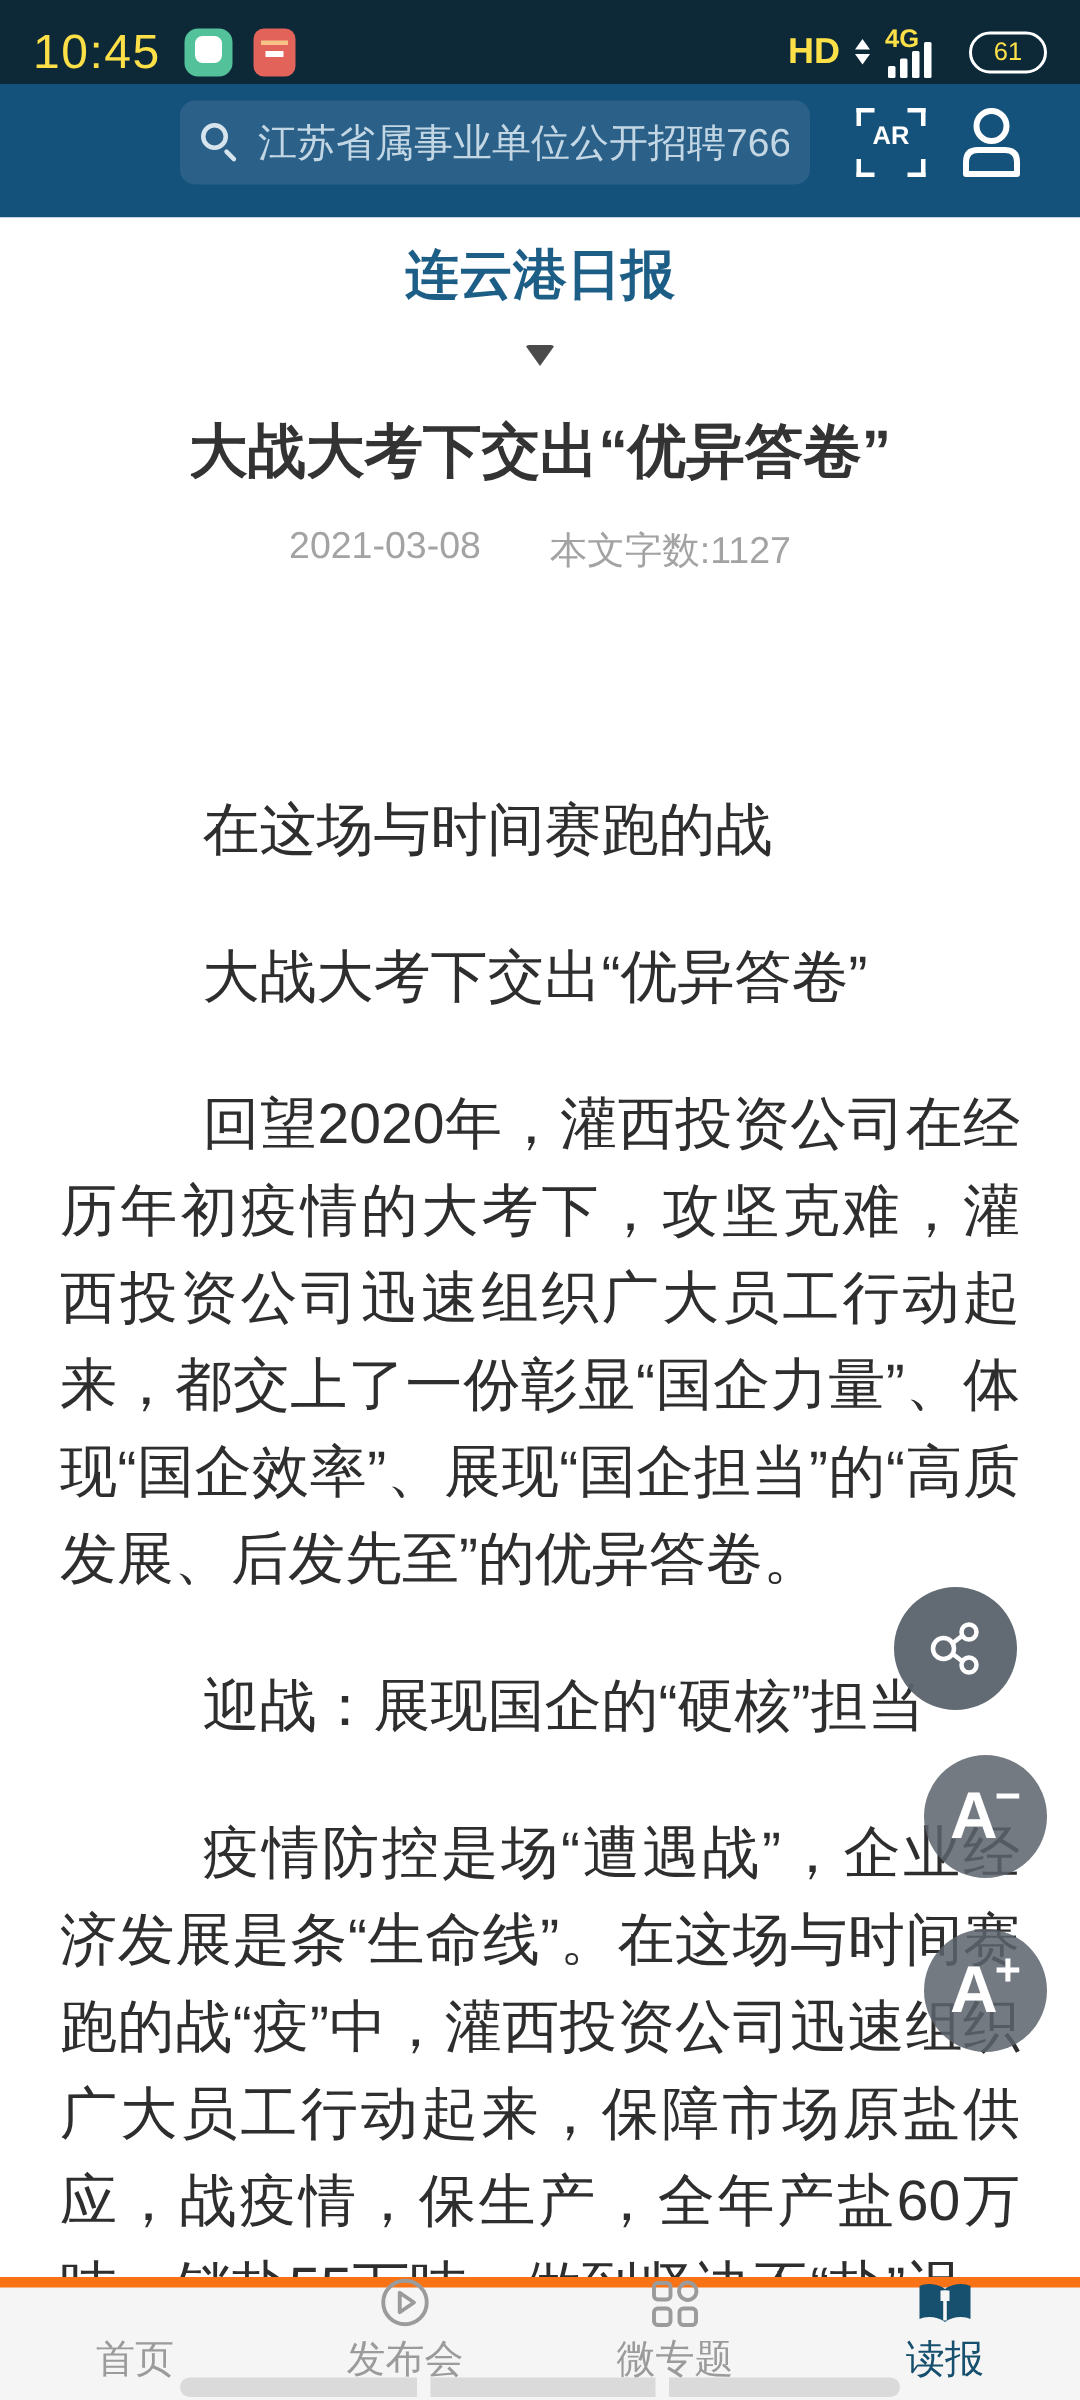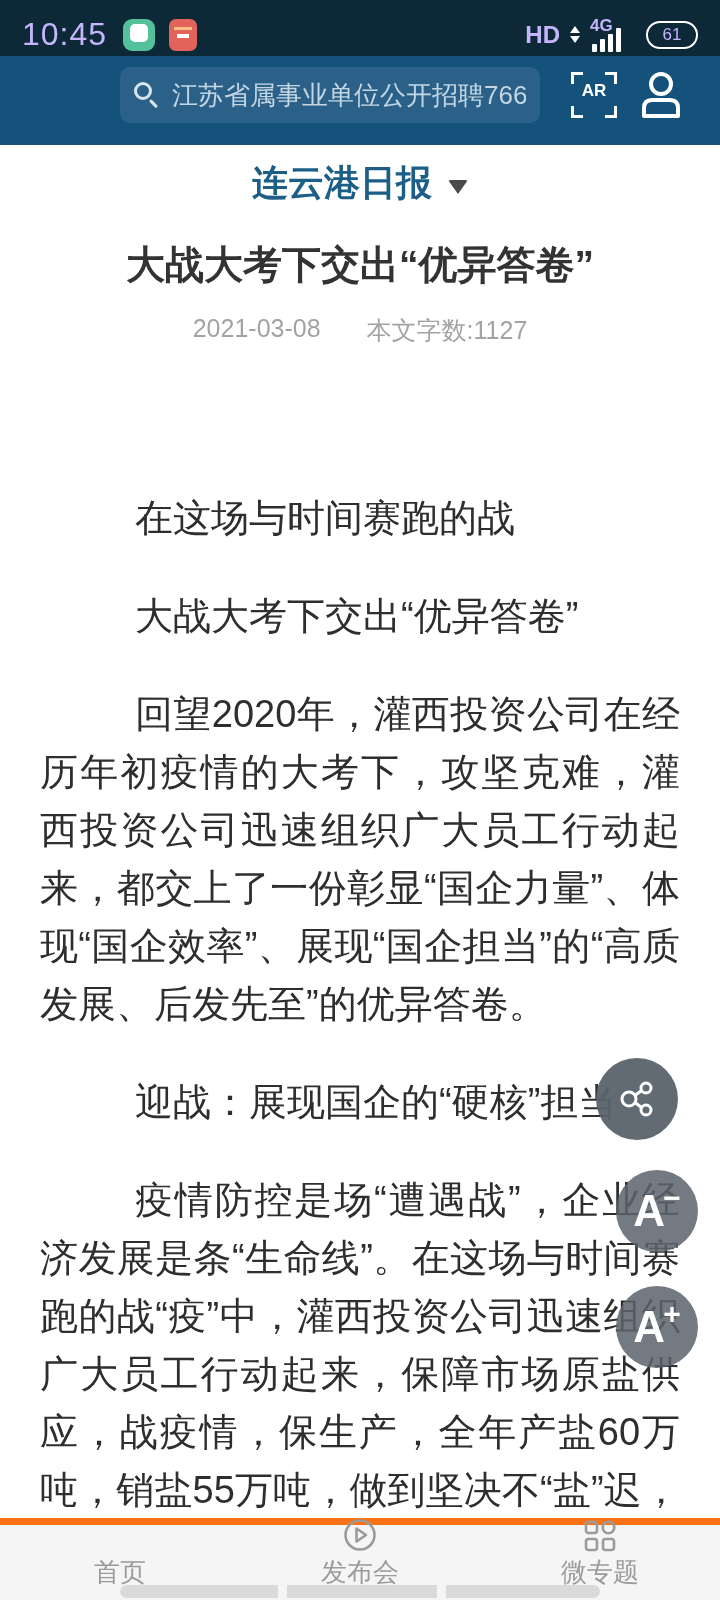--- a/index.html
+++ b/index.html
@@ -1,21 +1,21 @@
 <!DOCTYPE html>
 <html><head>
 <meta charset="utf-8">
 <style>
   * { margin:0; padding:0; box-sizing:border-box; }
   html,body { width:720px; height:1600px; overflow:hidden; background:#fff;
     font-family:"Liberation Sans","DejaVu Sans",sans-serif; }
 
   
   .statusbar { position:absolute; left:0; top:0; width:720px; height:69px;
-    background:#0d2938; color:#c4b5fd; display:flex; align-items:center; padding:0 22px; }
+    background:#0d2938; color:#fde047; display:flex; align-items:center; padding:0 22px; }
   .sb-time { font-size:32px; letter-spacing:1px; }
   .sb-app { width:32px; height:32px; border-radius:9px; background:#53c29b; margin-left:16px; position:relative; }
   .sb-app .inner { position:absolute; left:7px; top:5px; width:18px; height:18px; background:#fff; border-radius:5px; }
   .sb-cal { width:28px; height:32px; border-radius:7px; background:#e2635a; margin-left:14px; position:relative; }
   .sb-cal .l1 { position:absolute; left:5px; top:8px; width:18px; height:3px; background:#f6c287; }
   .sb-cal .l2 { position:absolute; left:8px; top:15px; width:12px; height:4px; background:#ffffff; }
   .sb-right { margin-left:auto; display:flex; align-items:center; gap:10px; }
   .sb-hd { font-size:24px; font-weight:bold; }
   .sb-updown { display:flex; flex-direction:column; gap:3px; align-items:center; }
   .sb-updown .up { width:0; height:0; border-left:5px solid transparent; border-right:5px solid transparent; border-bottom:7px solid #fff; }
@@ -45,21 +45,21 @@
   .ar-corner { position:absolute; width:12px; height:12px; border:3px solid #fff; }
   .ar-tl { left:0; top:0; border-right:none; border-bottom:none; }
   .ar-tr { right:0; top:0; border-left:none; border-bottom:none; }
   .ar-bl { left:0; bottom:0; border-right:none; border-top:none; }
   .ar-br { right:0; bottom:0; border-left:none; border-top:none; }
   .ar-text { position:absolute; left:0; top:9px; width:100%; text-align:center; font-size:17px; font-weight:bold; }
   .user-btn { position:absolute; left:638px; top:14px; width:46px; height:50px; }
 
   
   .page { position:absolute; left:0; top:145px; width:720px; height:1373px; background:#fff; overflow:hidden; }
-  .masthead { margin-top:14px; display:flex; align-items:center; justify-content:center; gap:16px; }
+  .masthead { margin-top:14px; display:flex; align-items:center; justify-content:center; gap:16px;flex-direction:column; }
   .masthead-title { font-family:"Liberation Serif","DejaVu Serif",serif; font-weight:bold;
     font-size:36px; color:#1d5e87; }
   .masthead-caret { width:0; height:0; border-left:10px solid transparent; border-right:10px solid transparent;
     border-top:14px solid #4a4a4a; border-radius:3px; margin-top:6px; }
   .article-title { margin-top:30px; text-align:center; font-size:39px; font-weight:bold; color:#333; }
   .meta { margin-top:22px; display:flex; justify-content:center; gap:46px;
     font-size:25px; color:#a3a3a3; }
   .article { margin-top:142px; padding:0 40px; font-size:38px; line-height:58px;
     color:#2e2e2e; text-align:justify; }
   .article p { text-indent:2.5em; margin-bottom:40px; word-break:break-all; }
@@ -197,16 +197,26 @@
     <span class="nav-icon">
       <svg width="34" height="34" viewBox="0 0 34 34">
         <rect x="3" y="3" width="11" height="11" rx="2.5" fill="none" stroke="#9b9b9b" stroke-width="2.6"></rect>
         <circle cx="25.5" cy="8.5" r="5.8" fill="none" stroke="#9b9b9b" stroke-width="2.6"></circle>
         <rect x="3" y="20" width="11" height="11" rx="2.5" fill="none" stroke="#9b9b9b" stroke-width="2.6"></rect>
         <rect x="20" y="20" width="11" height="11" rx="2.5" fill="none" stroke="#9b9b9b" stroke-width="2.6"></rect>
       </svg>
     </span>
     <span class="nav-label">微专题</span>
   </div>
+  <div class="nav-item active">
+    <span class="nav-icon">
+      <svg width="40" height="34" viewBox="0 0 40 34">
+        <path d="M20 7 C15 3 7 3 3 5 V27 C7 25 15 25 20 29 C25 25 33 25 37 27 V5 C33 3 25 3 20 7 Z" fill="#174f6e"></path>
+        <line x1="20" y1="8" x2="20" y2="28" stroke="#f5f5f5" stroke-width="2.4"></line>
+        <line x1="20" y1="8" x2="20" y2="15" stroke="#f5f5f5" stroke-width="6"></line>
+      </svg>
+    </span>
+    <span class="nav-label">读报</span>
+  </div>
   <span class="seg seg1"></span>
   <span class="seg seg2"></span>
   <span class="seg seg3"></span>
 </div>
 
 </body></html>

